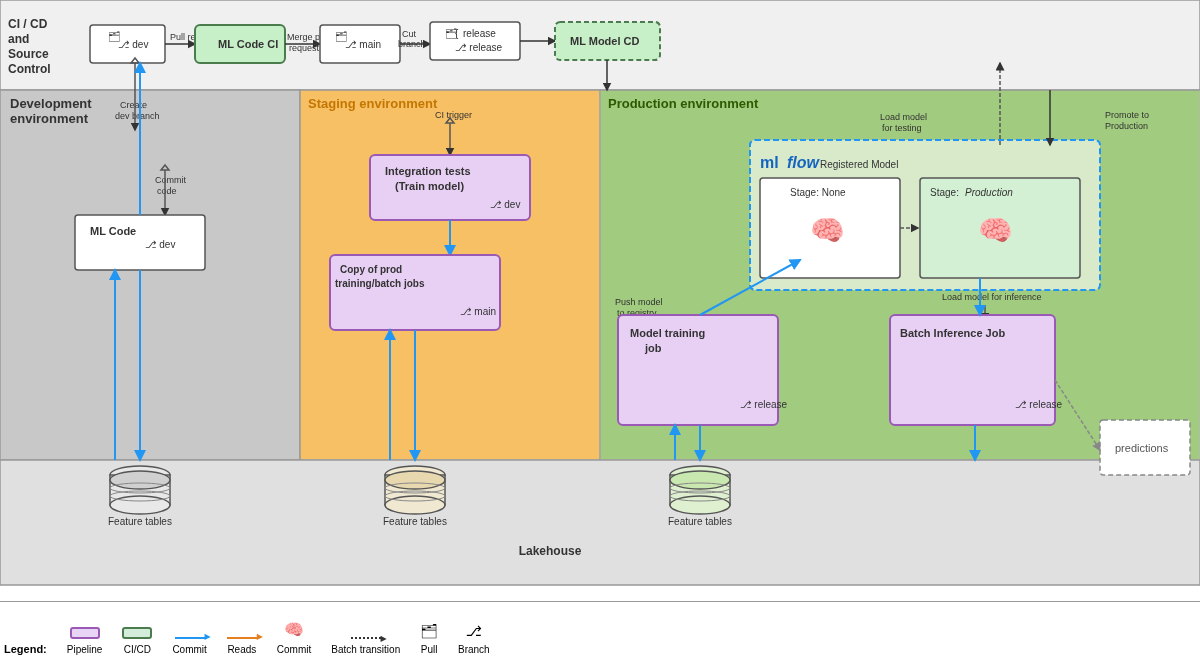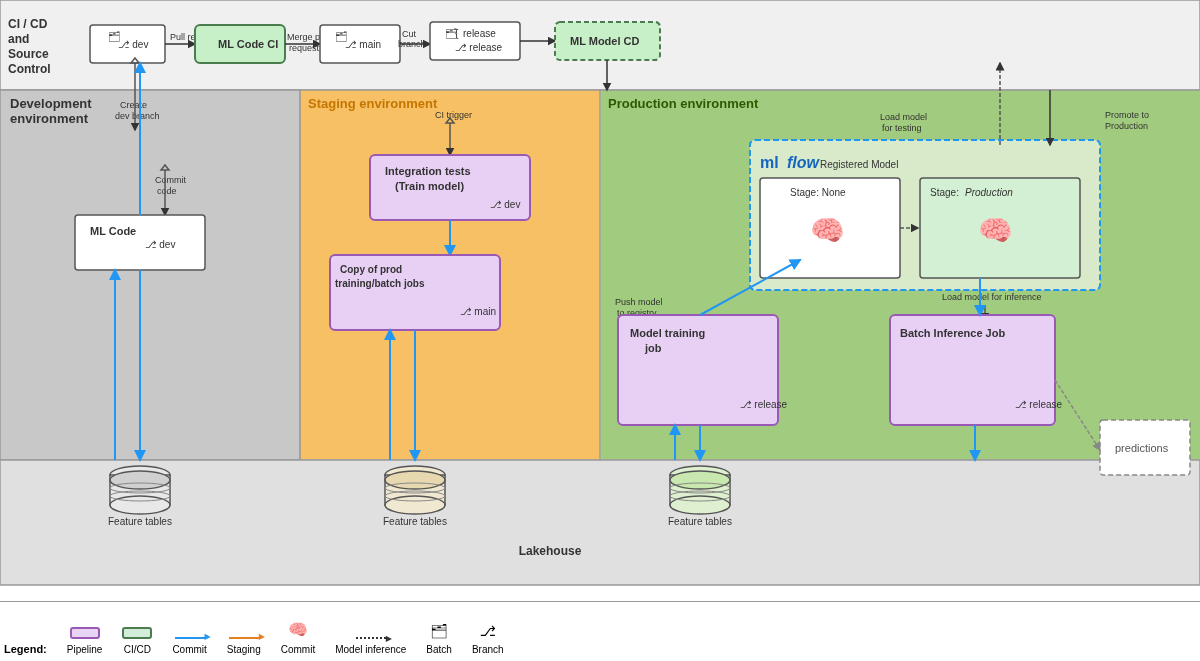--- a/index.html
+++ b/index.html
@@ -310,36 +310,36 @@
       <span>CI/CD</span>
     </div>
 
     <div class="legend-item">
       <div class="legend-arrow-blue"></div>
       <span>Commit</span>
     </div>
 
     <div class="legend-item">
       <div class="legend-arrow-orange"></div>
-      <span>Staging</span>
+      <span>Reads</span>
     </div>
 
     <div class="legend-item">
       <span style="font-size:16px;">🧠</span>
       <span>Commit</span>
     </div>
 
     <div class="legend-item">
       <div class="legend-dotted-arrow"></div>
-      <span>Model inference</span>
+      <span>Batch transition</span>
     </div>
 
     <div class="legend-item">
       <span style="font-size:14px;">🗂</span>
-      <span>Batch</span>
+      <span>Pull</span>
     </div>
 
     <div class="legend-item">
       <span style="font-size:14px;">⎇</span>
       <span>Branch</span>
     </div>
   </div>
 
 </div>
 

